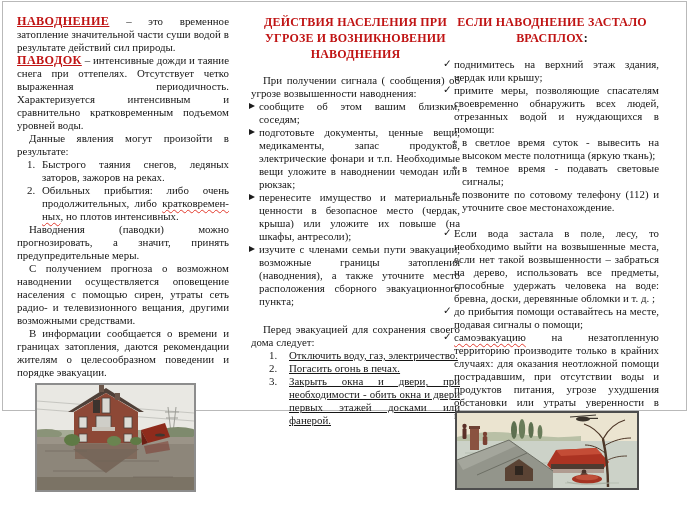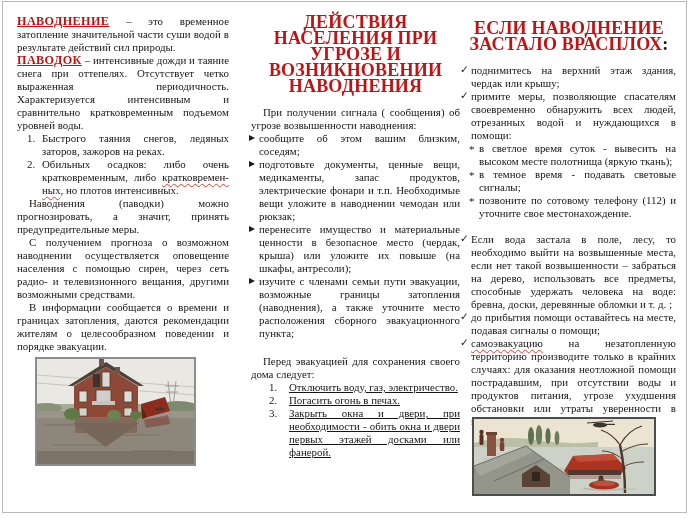--- a/index.html
+++ b/index.html
@@ -2,35 +2,35 @@
 <html><head>
 <meta charset="utf-8">
 <style>
   html,body{margin:0;padding:0;}
   body{
     width:693px;height:519px;position:relative;background:#ffffff;
     font-family:"Liberation Serif","DejaVu Serif",serif;color:#161616;
     -webkit-font-smoothing:antialiased;overflow:hidden;
   }
   .sheet{
-    position:absolute;left:2px;top:1px;width:685px;height:512px;
+    position:absolute;left:2px;top:1px;width:685px;height:410px;
     border:1px solid #b9b9b9;box-sizing:border-box;background:#fff;
   }
   .col{position:absolute;top:8px;font-size:10.9px;line-height:13px;}
   .col-left{left:14px;top:13px;width:212px;}
   .col-mid{left:248px;width:209px;}
-  .col-right{left:459px;width:214px;margin-top:6px;}
+  .col-right{left:442px;width:214px;}
   p{margin:0;text-align:justify;}
   .indent{text-indent:12px;}
   .term{
     color:#c01414;font-weight:bold;font-size:12.2px;letter-spacing:.4px;
     text-decoration:underline;text-decoration-color:#c01414;text-decoration-thickness:1px;
   }
   .col-title{
-    color:#c01414;font-weight:bold;font-size:18px;line-height:16px;
+    color:#c01414;font-weight:bold;font-size:12px;line-height:16px;
     text-align:center;margin:4px 0 12px 0;letter-spacing:.2px;
   }
   .col-title .black-colon{color:#161616;}
   .wavy{
     text-decoration:underline;text-decoration-style:wavy;
     text-decoration-color:#e23b2e;text-decoration-thickness:1px;text-underline-offset:2px;
   }
   
   .numitem{display:flex;margin-left:10px;}
   .numitem .n{flex:0 0 15px;}
@@ -65,30 +65,31 @@
   svg{display:block;}
 </style>
 </head>
 <body>
 
 <div class="sheet">
 
   <section class="col col-left">
     <p><span class="term">НАВОДНЕНИЕ</span> <span>– это временное затопление значительной части суши водой в результате действий сил природы.</span></p>
     <p><span class="term">ПАВОДОК</span> <span>– интенсивные дожди и таяние снега при оттепелях. Отсутствует четко выраженная периодичность. Характеризуется интенсивным и сравнительно кратковременным подъемом уровней воды.</span></p>
+    <p class="indent">Данные явления могут произойти в результате:</p>
     <div class="numitem">
       <span class="n">1.</span>
       <span class="t">Быстрого таяния снегов, ледяных заторов, зажоров на реках.</span>
     </div>
     <div class="numitem">
       <span class="n">2.</span>
-      <span class="t"><span>Обильных осадков: либо очень кратковременным, либо </span><span class="wavy">кратковремен-ных</span><span>, но плотов интенсивных.</span></span>
+      <span class="t"><span>Обильных прибытия: либо очень продолжительных, либо </span><span class="wavy">кратковремен-ных</span><span>, но плотов интенсивных.</span></span>
     </div>
     <p class="indent">Наводнения (паводки) можно прогнозировать, а значит, принять предупредительные меры.</p>
-    <p class="indent">С получением прогноза о возможном наводнении осуществляется оповещение населения с помощью сирен, через сеть радио- и телевизионного вещания, другими возможными средствами.</p>
+    <p class="indent">С получением прогноза о возможном наводнении осуществляется оповещение населения с помощью сирен, утраты сеть радио- и телевизионного вещания, другими возможными средствами.</p>
     <p class="indent">В информации сообщается о времени и границах затопления, даются рекомендации жителям о целесообразном поведении и порядке эвакуации.</p>
 
     <figure class="photo-frame">
       <svg width="157" height="105" viewBox="0 0 157 105">
         <rect width="157" height="105" fill="#e9e8e3"></rect>
         <path d="M0 16 L157 28 M0 24 L157 36" stroke="#bdbdb8" stroke-width="0.8" fill="none"></path>
         <path d="M131 22 l3 26 M139 22 l-3 26 M128 27 h14 M129 33 h12" stroke="#9d9d97" stroke-width="1" fill="none"></path>
         <rect y="45" width="157" height="9" fill="#9aa189" opacity="0.85"></rect>
         <ellipse cx="141" cy="48" rx="20" ry="6" fill="#7e8a6d"></ellipse>
         <ellipse cx="9" cy="49" rx="16" ry="5" fill="#8a9378"></ellipse>

